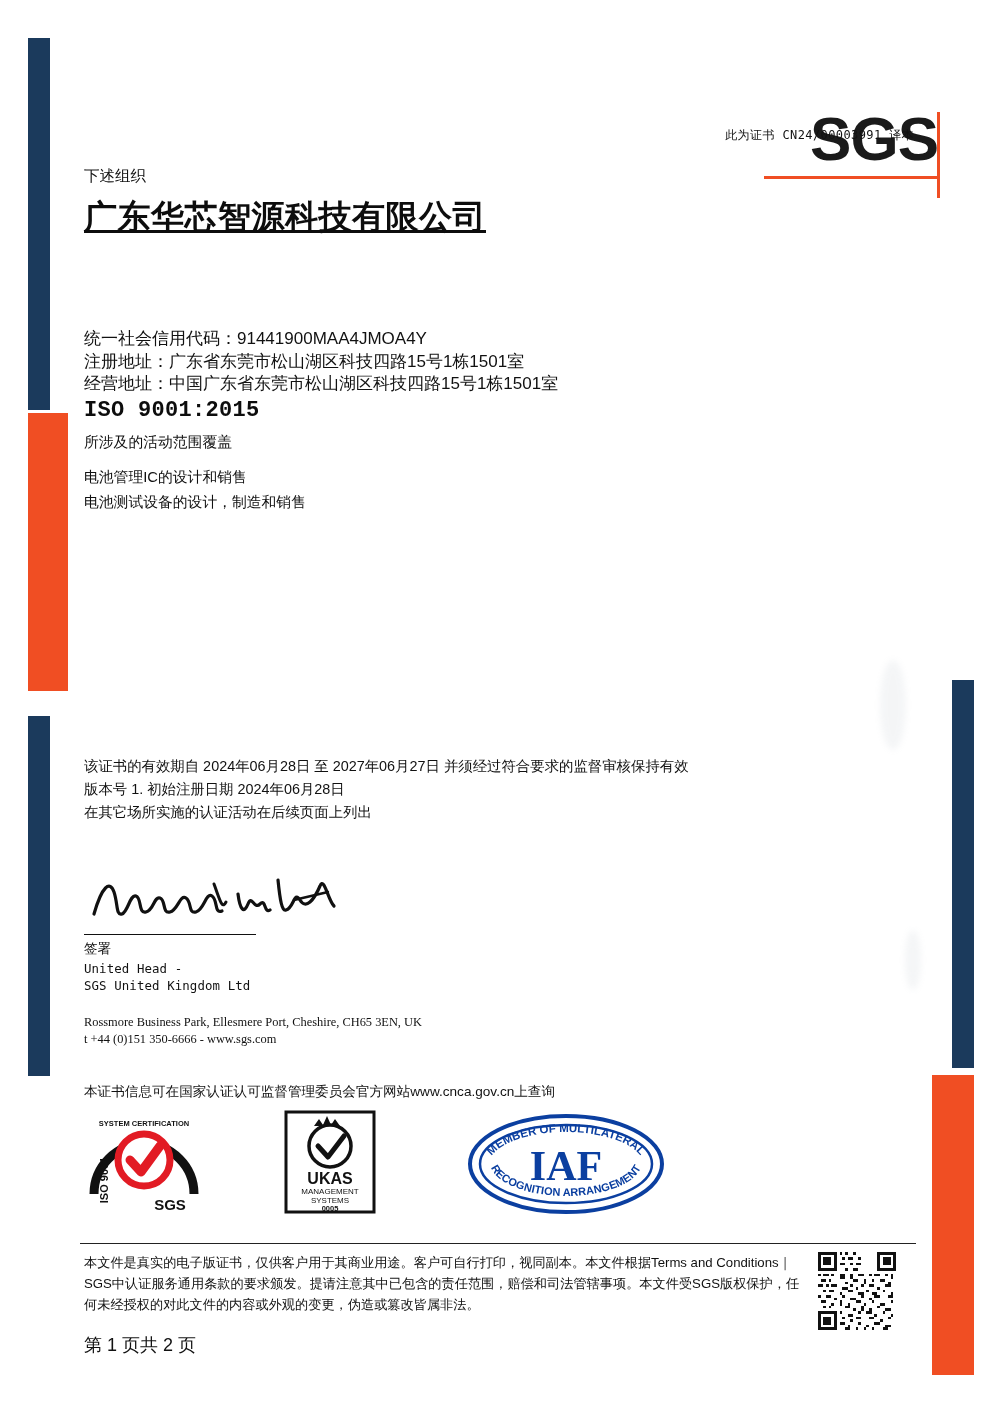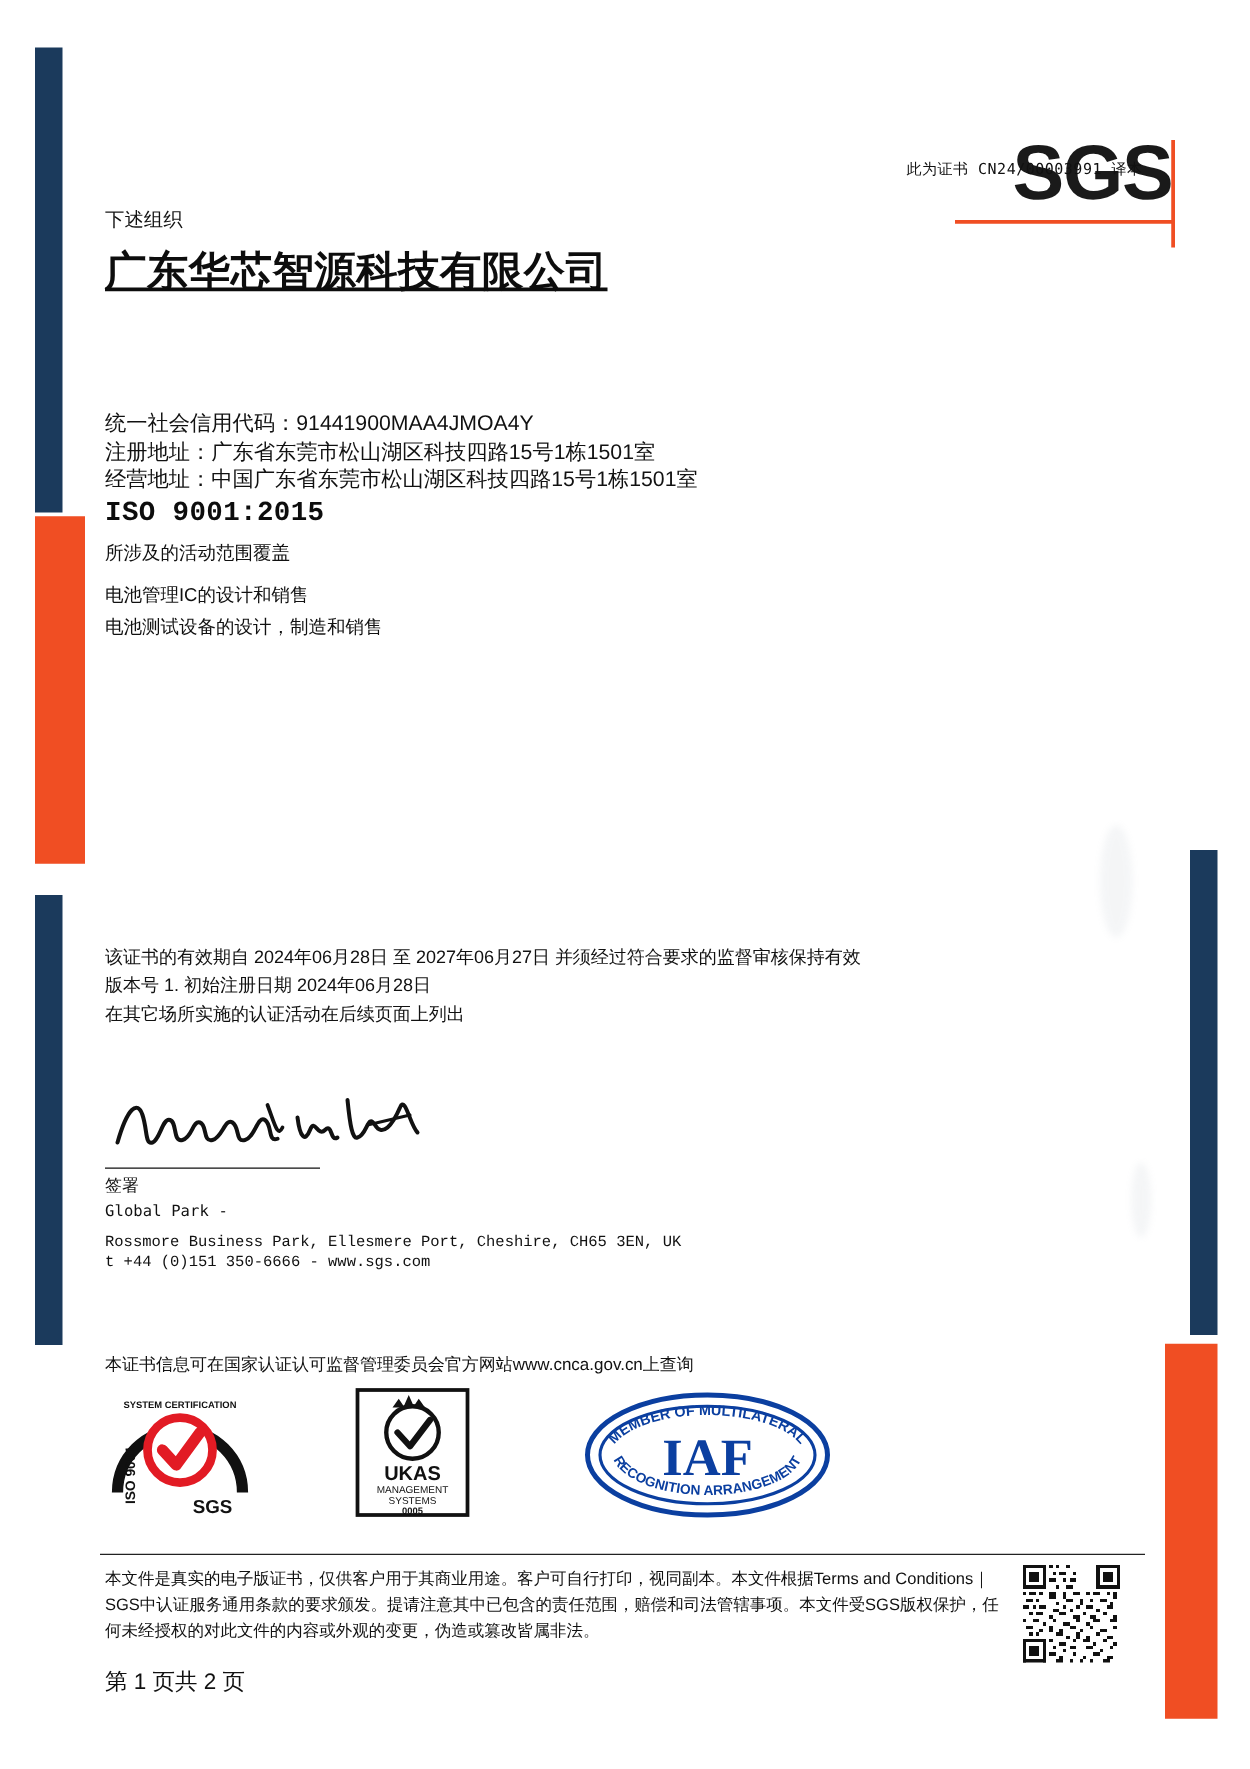--- a/index.html
+++ b/index.html
@@ -179,22 +179,22 @@
   }
   .sig-mono {
     margin-top: 3px;
     font-family: "DejaVu Sans Mono", monospace;
     font-size: 12.4px;
     line-height: 16.5px;
     color: #111;
     letter-spacing: 0.1px;
   }
   .sig-addr {
-    margin-top: 8px;
-    font-family: Liberation Mono, monospace;
+    margin-top: 20px;
+    font-family: Liberation Serif, serif;
     font-size: 12.4px;
     line-height: 16.5px;
     color: #111;
   }
   .cnca-line {
     position: absolute;
     left: 84px;
     top: 1083px;
     font-size: 13.6px;
     color: #111;
@@ -311,21 +311,22 @@
     <svg class="sig-svg" width="260" height="62" viewBox="0 0 260 62">
       <path d="M6 44 C14 16, 22 10, 26 22 C30 34, 28 46, 34 44 C40 42, 42 24, 48 26 C54 28, 50 44, 58 42 C66 40, 66 26, 72 28 C78 30, 74 44, 82 42 C90 40, 92 24, 98 28 C104 32, 100 44, 108 42 C116 40, 118 22, 124 26 C130 30, 126 44, 134 41" fill="none" stroke="#111" stroke-width="3.2" stroke-linecap="round"></path>
       <path d="M126 14 C132 30, 134 40, 138 32" fill="none" stroke="#111" stroke-width="3" stroke-linecap="round"></path>
       <path d="M150 24 C152 40, 156 44, 160 34 C164 24, 166 40, 172 34 C178 28, 176 44, 182 40" fill="none" stroke="#111" stroke-width="3.2" stroke-linecap="round"></path>
       <path d="M190 10 C192 30, 194 42, 198 40 C206 38, 206 20, 212 30 C218 40, 226 30, 232 16 C236 6, 240 30, 246 36" fill="none" stroke="#111" stroke-width="3.2" stroke-linecap="round"></path>
       <path d="M206 30 L240 22" fill="none" stroke="#111" stroke-width="2.4" stroke-linecap="round"></path>
     </svg>
     <div class="sig-rule"></div>
     <div class="sig-label">签署</div>
     <div class="sig-mono">
-      <div>Global Park -</div>
+      <div>United Head -</div>
+      <div>SGS United Kingdom Ltd</div>
     </div>
     <div class="sig-addr">
       <div>Rossmore Business Park, Ellesmere Port, Cheshire, CH65 3EN, UK</div>
       <div>t +44 (0)151 350-6666 - www.sgs.com</div>
     </div>
   </div>
 
   <div class="cnca-line">本证书信息可在国家认证认可监督管理委员会官方网站www.cnca.gov.cn上查询</div>
 
   <div class="marks">

